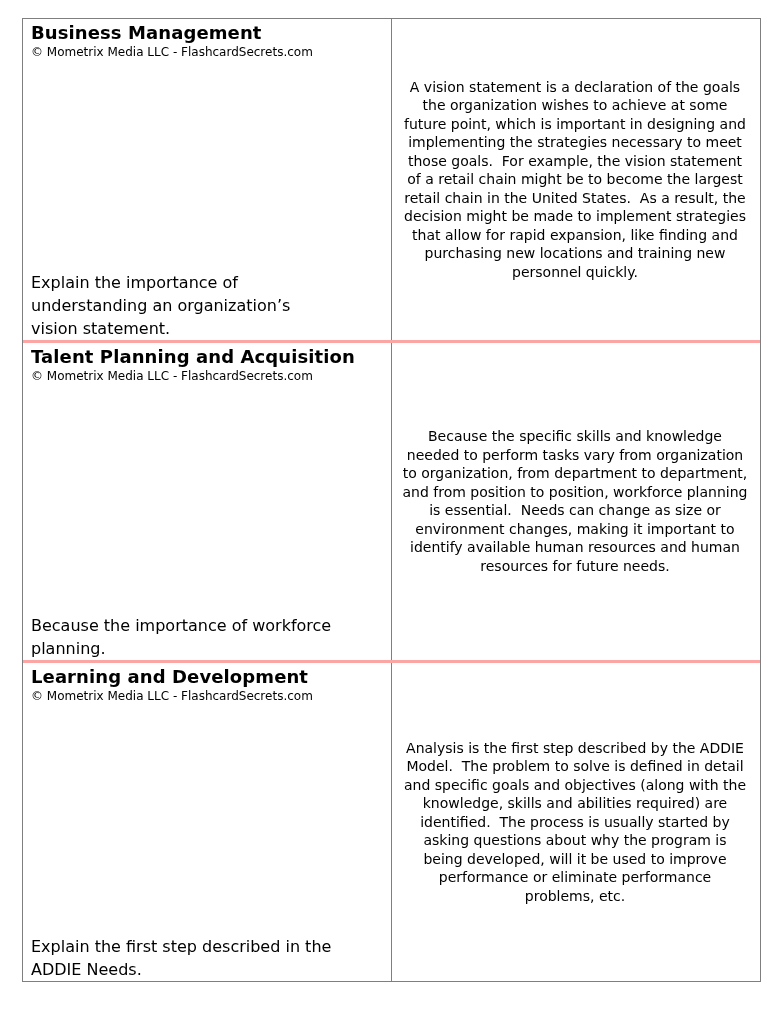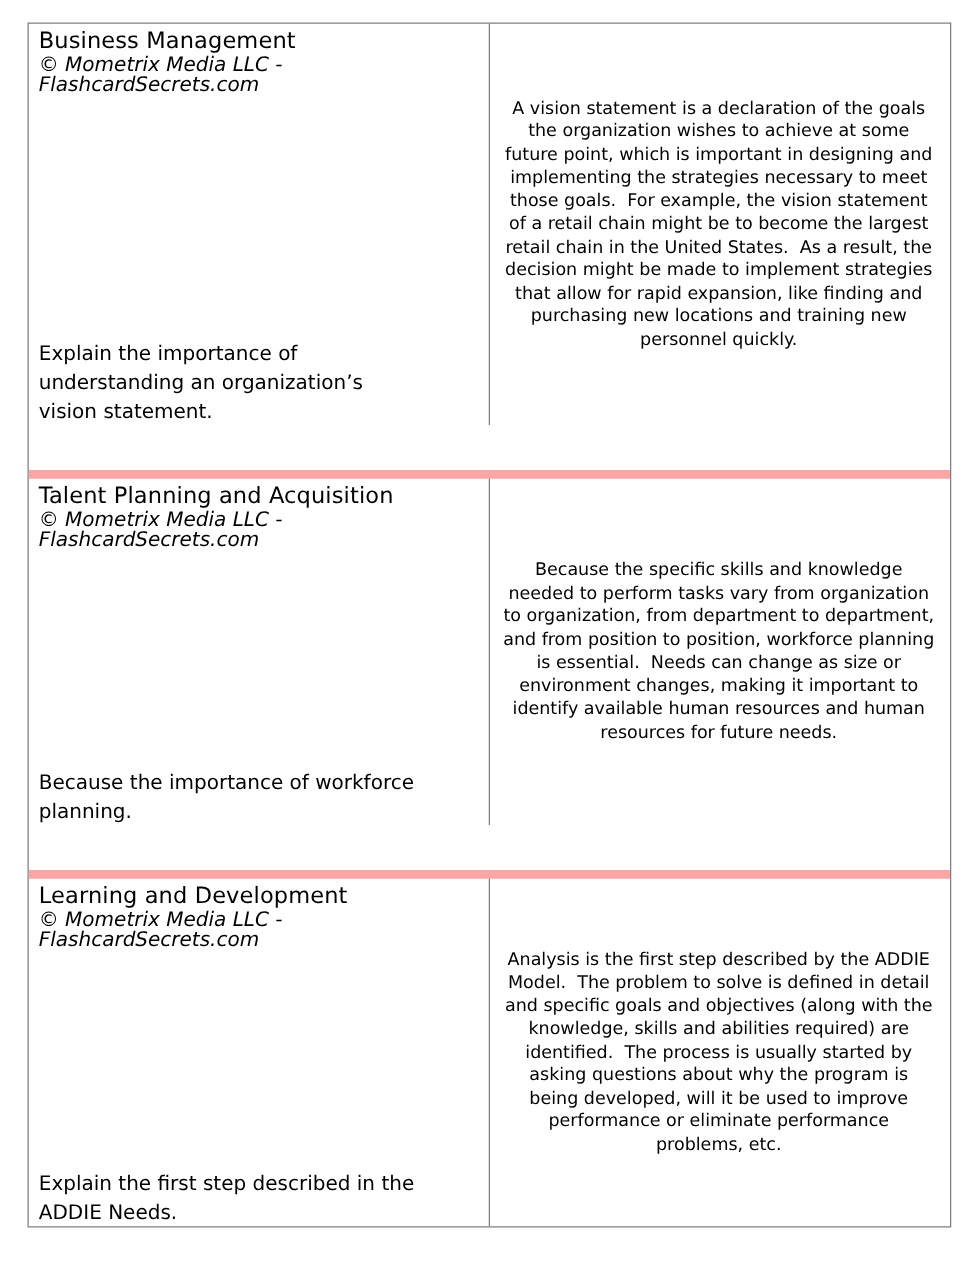--- a/index.html
+++ b/index.html
@@ -25,45 +25,43 @@
     display: grid;
     grid-template-rows: 1fr 1fr 1fr;
     background: #ffffff;
   }
   .flashcard-row {
     display: grid;
     grid-template-columns: 369px 1fr;
     min-height: 0;
   }
   .flashcard-row + .flashcard-row {
-    border-top: 7px solid #fca5a5;
-    margin-top: 36px;
+    border-top: 3px solid #fca5a5;
   }
   .question-cell {
     position: relative;
     border-right: 1px solid #7f7f7f;
     min-width: 0;
   }
   .card-header {
     position: absolute;
     top: 3px;
     left: 8px;
     right: 6px;
   }
   .card-title {
     font-size: 18px;
-    font-weight: normal;
+    font-weight: bold;
     line-height: 21px;
     letter-spacing: 0.1px;
   }
   .card-copyright {
-    font-size: 16px;
+    font-size: 12px;
     line-height: 16px;
     margin-top: 1px;
-    font-style: italic;
   }
   .question-area {
     height: 100%;
     display: flex;
     align-items: flex-end;
     box-sizing: border-box;
     padding: 0 14px 0 8px;
   }
   .question-text {
     font-size: 16px;

